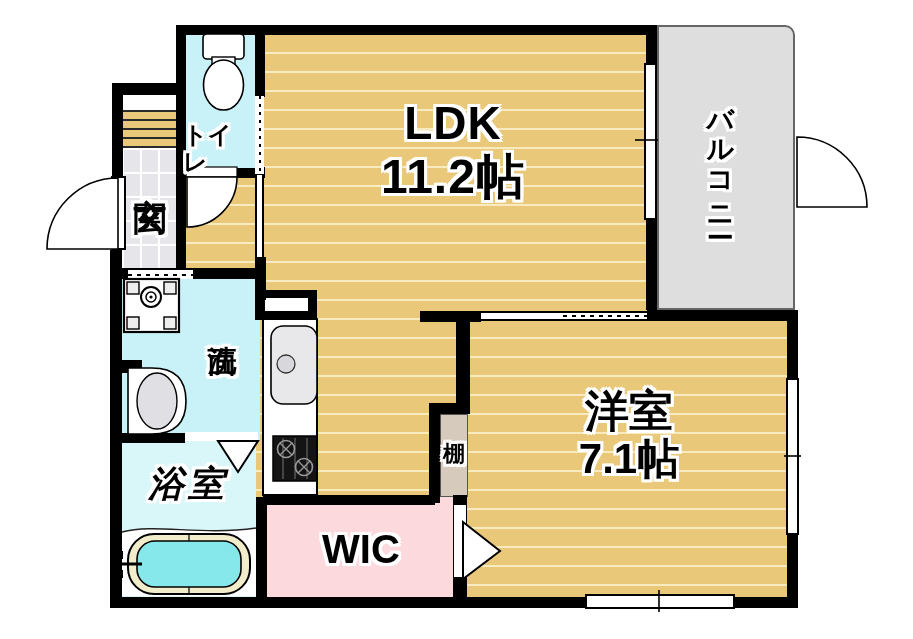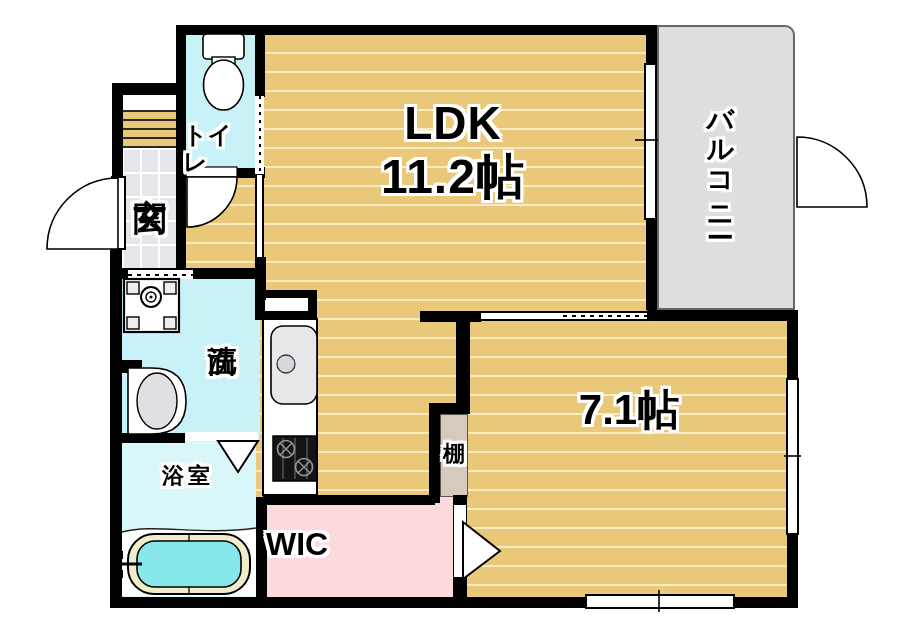--- a/index.html
+++ b/index.html
@@ -86,22 +86,22 @@
 
   
   #lbl-ldk{left:277px;top:98px;width:352px;text-align:center;font-size:46px;letter-spacing:1px;}
   #lbl-ldk .size{font-size:48px;}
   #lbl-yo{left:462px;top:386px;width:334px;text-align:center;font-size:44px;}
   #lbl-yo .size{font-size:42px;}
   #lbl-balcony{left:705px;top:88px;font-size:27px;letter-spacing:3px;}
   #lbl-toilet{left:183px;top:122px;width:73px;text-align:left;font-size:24px;}
   #lbl-genkan{left:131px;top:172px;font-size:33px;letter-spacing:5px;}
   #lbl-senmen{left:206px;top:322px;font-size:29px;letter-spacing:4px;}
-  #lbl-bath{left:118px;top:464px;width:140px;text-align:center;font-size:22px;letter-spacing:4px;}
-  #lbl-wic{left:266px;top:527px;width:190px;text-align:left;font-size:32px;}
+  #lbl-bath{left:118px;top:464px;width:140px;text-align:center;font-size:36px;letter-spacing:4px;font-style:italic;}
+  #lbl-wic{left:266px;top:527px;width:190px;text-align:center;font-size:40px;}
   #lbl-tana{left:436px;top:442px;width:36px;text-align:center;font-size:22px;}
 </style>
 </head>
 <body>
 
 <div id="stage">
 
   <div class="abs" id="ldk-floor"></div>
   <div class="abs" id="yo-floor"></div>
   <div class="abs" id="balcony"></div>
@@ -237,20 +237,21 @@
       <line x1="659" y1="590" x2="659" y2="612" stroke="#000" stroke-width="1.6"></line>
     </g>
   </svg>
 
   <div class="olabel" id="lbl-ldk">
     <div>LDK</div>
     <div class="size">11.2帖</div>
   </div>
 
   <div class="olabel" id="lbl-yo">
+    <div>洋室</div>
     <div class="size">7.1帖</div>
   </div>
 
   <div class="olabel vtext" id="lbl-balcony">バルコニー</div>
 
   <div class="olabel" id="lbl-toilet">トイレ</div>
 
   <div class="olabel vtext" id="lbl-genkan">玄関</div>
 
   <div class="olabel vtext" id="lbl-senmen">洗面</div>

